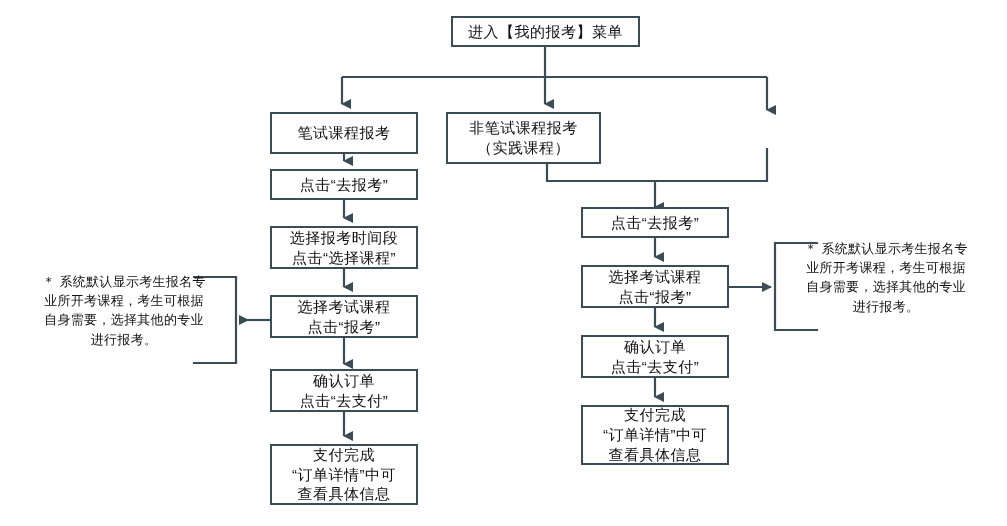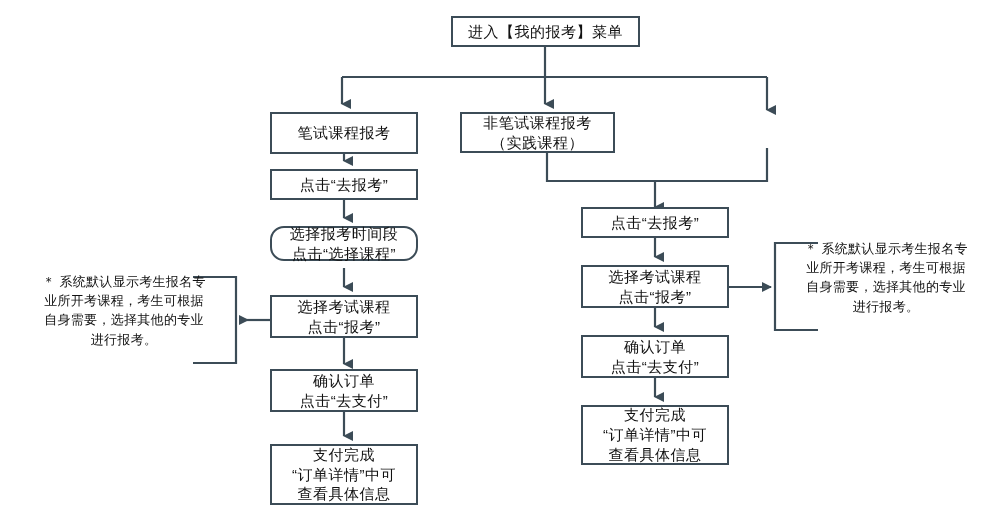--- a/index.html
+++ b/index.html
@@ -96,27 +96,27 @@
 
       <path d="M818,243 L775,243 L775,330 L818,330"></path>
       <path d="M729,287 L771,287" marker-end="url(#arrow-right)"></path>
     </g>
   </svg>
 
   <div class="node" style="left:451px; top:16px; width:189px; height:31px;">进入【我的报考】菜单</div>
 
   <div class="node" style="left:270px; top:112px; width:148px; height:42px;">笔试课程报考</div>
 
-  <div class="node" style="left:460px; top:112px; width:155px; height:41px;">非笔试课程报考
+  <div class="node" style="left:446px; top:112px; width:155px; height:52px;">非笔试课程报考
 （实践课程）</div>
 
 
   <div class="node" style="left:270px; top:169px; width:148px; height:31px;">点击“去报考”</div>
 
-  <div class="node" style="left:270px; top:226px; width:148px; height:35px;border-radius:14px;">选择报考时间段
+  <div class="node" style="left:270px; top:226px; width:148px; height:43px;">选择报考时间段
 点击“选择课程”</div>
 
   <div class="node" style="left:270px; top:295px; width:148px; height:43px;">选择考试课程
 点击“报考”</div>
 
   <div class="node" style="left:270px; top:369px; width:148px; height:43px;">确认订单
 点击“去支付”</div>
 
   <div class="node" style="left:270px; top:444px; width:148px; height:61px;">支付完成
 “订单详情”中可

